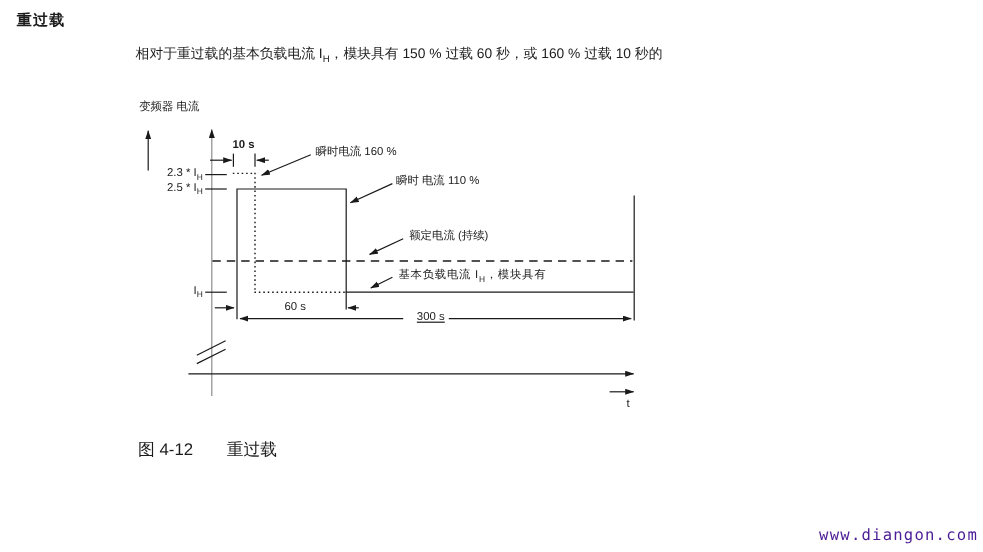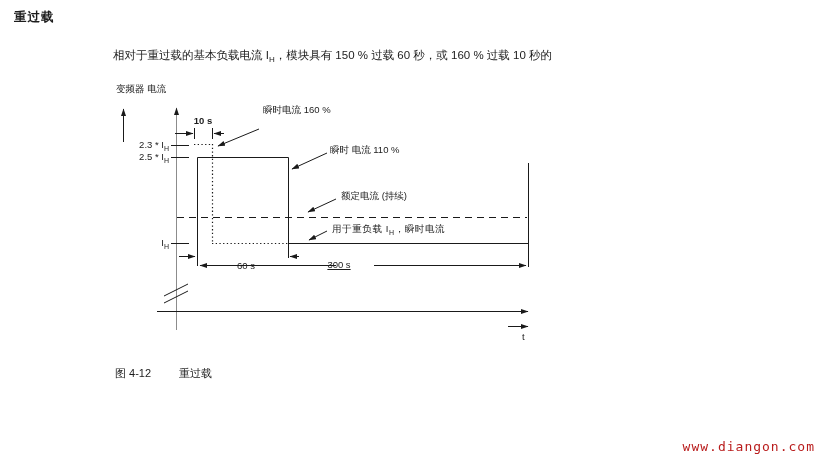--- a/index.html
+++ b/index.html
@@ -5,32 +5,32 @@
   html,body{margin:0;padding:0;background:#ffffff;}
   .page{
     position:relative;width:819px;height:460px;background:#ffffff;overflow:hidden;
     font-family:"Liberation Sans","DejaVu Sans",sans-serif;color:#1c1c1c;
   }
   .abs{position:absolute;}
   .title{
     left:14px;top:9px;font-size:12.5px;font-weight:bold;letter-spacing:1px;white-space:nowrap;
   }
   .para{
-    left:113px;top:36px;font-size:11.5px;line-height:19px;white-space:nowrap;margin-top:10px;
+    left:113px;top:36px;font-size:11.5px;line-height:19px;white-space:nowrap;
   }
   .para sub{font-size:8px;line-height:0;}
   .clabel{font-size:9.5px;white-space:nowrap;}
   .clabel sub{font-size:7px;line-height:0;}
   .lvl{text-align:right;}
   .dim{text-align:center;}
-  .caption{left:115px;top:366px;font-size:11px;white-space:nowrap;}
+  .caption{left:115px;top:366px;font-size:14px;white-space:nowrap;}
   .caption .cap-text{margin-left:28px;}
   .watermark{
     right:4px;bottom:6px;font-family:"DejaVu Sans Mono","Liberation Mono",monospace;
-    font-size:13px;color:#b91c1c;letter-spacing:1px;white-space:nowrap;
+    font-size:13px;color:#4c1d95;letter-spacing:1px;white-space:nowrap;
   }
   svg.overlay{left:0;top:0;pointer-events:none;}
 </style>
 </head>
 <body>
 
 <div class="page">
 
   <div class="abs title">重过载</div>
 
@@ -98,27 +98,27 @@
       <line x1="327" y1="231" x2="309" y2="240" stroke="#1a1a1a" stroke-width="1" marker-end="url(#ah)"></line>
     </svg>
 
     <div class="abs clabel" style="left:116px;top:83px;">变频器 电流</div>
 
     <div class="abs clabel lvl" style="left:126px;top:139px;width:43px;"><span>2.3 * I</span><sub>H</sub></div>
     <div class="abs clabel lvl" style="left:126px;top:151px;width:43px;"><span>2.5 * I</span><sub>H</sub></div>
     <div class="abs clabel lvl" style="left:150px;top:237px;width:19px;"><span>I</span><sub>H</sub></div>
 
     <div class="abs clabel dim" style="left:190px;top:115px;width:26px;font-weight:bold;">10 s</div>
-    <div class="abs clabel dim" style="left:231px;top:260px;width:30px;">60 s</div>
-    <div class="abs clabel dim" style="left:320px;top:259px;width:38px;text-decoration:underline;">300 s</div>
+    <div class="abs clabel dim" style="left:231px;top:250px;width:30px;">60 s</div>
+    <div class="abs clabel dim" style="left:340px;top:259px;width:38px;text-decoration:underline;">300 s</div>
 
-    <div class="abs clabel" style="left:263px;top:104px;">瞬时电流 160 %</div>
+    <div class="abs clabel" style="left:263px;top:120px;">瞬时电流 160 %</div>
     <div class="abs clabel" style="left:330px;top:144px;">瞬时 电流 110 %</div>
     <div class="abs clabel" style="left:341px;top:190px;text-align:right;">额定电流 (持续)</div>
-    <div class="abs clabel" style="left:332px;top:223px;letter-spacing:0.6px;"><span>用于重负载 I</span><sub>H</sub><span>，瞬时电流</span></div>
+    <div class="abs clabel" style="left:332px;top:223px;letter-spacing:0.6px;"><span>基本负载电流 I</span><sub>H</sub><span>，模块具有</span></div>
 
     <div class="abs clabel" style="left:522px;top:331px;">t</div>
   </div>
 
   <div class="abs caption">
     <span class="cap-num">图 4-12</span><span class="cap-text">重过载</span>
   </div>
 
   <div class="abs watermark">www.diangon.com</div>
 

